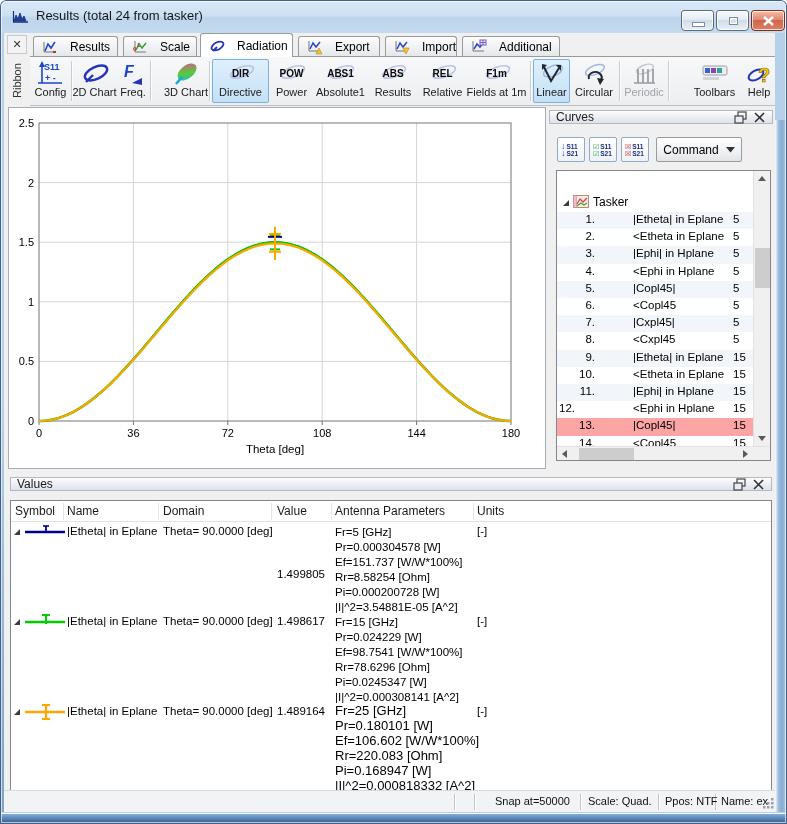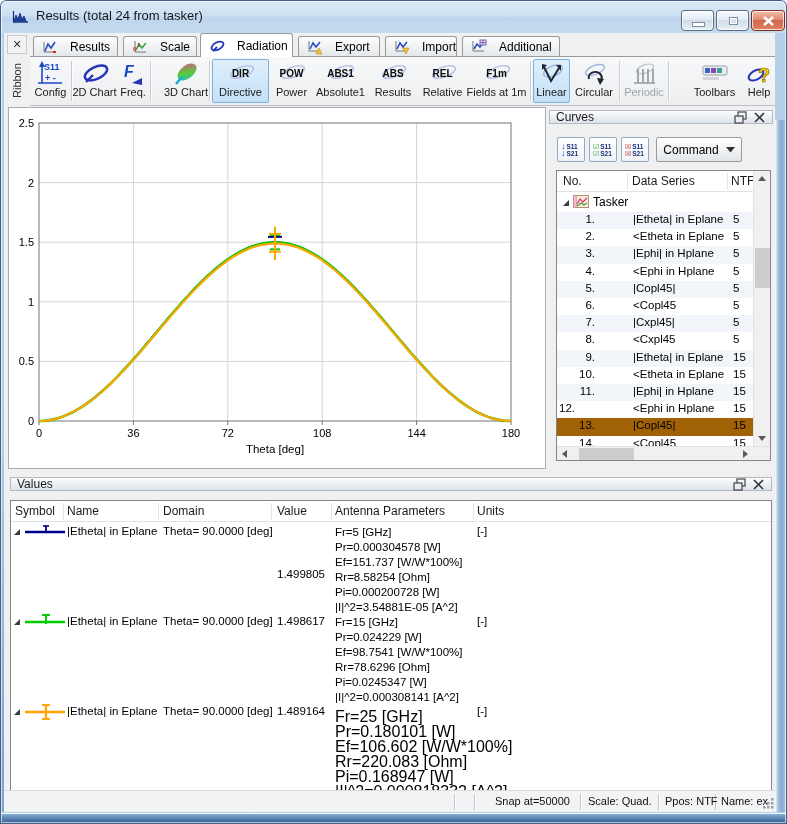--- a/index.html
+++ b/index.html
@@ -406,27 +406,20 @@
         </div>
       </div>
     </div>
   <div class="abs" id="cmd-btn">
     <span>Command</span>
     <svg width="9" height="6">
         <polygon points="0,0 9,0 4.5,5.5" fill="#333"></polygon>
       </svg>
   </div>
   <div class="abs" id="curves-table">
-      <div style="position: absolute; left: 0px; top: 0px; width: 213px; height: 21px; background: rgb(255, 255, 255); border-bottom: 1px solid rgb(224, 227, 230);">
-        <div class="thead" style="left: 6px; top: 3px;">No.</div>
-        <div class="thead" style="left: 75px; top: 3px;">Data Series</div>
-        <div class="thead" style="left: 174px; top: 3px;">NTF</div>
-        <div class="colsep" style="left: 70px; top: 2px; height: 17px;"></div>
-        <div class="colsep" style="left: 170px; top: 2px; height: 17px;"></div>
-      </div>
       <div style="position: absolute; left: 0px; top: 23px; width: 196px; height: 17px;">
         <div class="tri" style="position: absolute; left: 6px; top: 6px;"></div>
         <div style="position: absolute; left: 16px; top: 1px; width: 16px; height: 13px;"><svg width="16" height="13">
             <rect x="0.5" y="0.5" width="15" height="12" fill="#fcecd8" stroke="#b09078"></rect>
             <rect x="0.5" y="0.5" width="3" height="12" fill="#f2b8cc" stroke="#b09078" stroke-width="0.5"></rect>
             <polyline points="4,9 7,4 10,7 14,3" fill="none" stroke="#d04070" stroke-width="1.3"></polyline>
             <polyline points="4,11 8,8 11,10 14,8" fill="none" stroke="#4a9c3c" stroke-width="1.2"></polyline>
           </svg></div>
         <div style="position: absolute; left: 36px; top: 1px; font-size: 12px;">Tasker</div>
       </div>
@@ -483,21 +476,21 @@
       <div class="trow" style="left: 0px; top: 213px; width: 196px; height: 17.2px; background: rgb(242, 245, 249);">
         <div style="position: absolute; left: 2px; top: 1px; width: 36px; text-align: right;">11.</div>
         <div style="position: absolute; left: 76px; top: 1px;">|Ephi| in Hplane</div>
         <div style="position: absolute; left: 176px; top: 1px;">15</div>
       </div>
       <div class="trow" style="left: 0px; top: 230.2px; width: 196px; height: 17.2px; background: rgb(255, 255, 255);">
         <div style="position: absolute; left: 2px; top: 1px; width: 36px; ">12.</div>
         <div style="position: absolute; left: 76px; top: 1px;">&lt;Ephi in Hplane</div>
         <div style="position: absolute; left: 176px; top: 1px;">15</div>
       </div>
-      <div class="trow" style="left: 0px; top: 247.4px; width: 196px; height: 17.2px; background: #a16207;">
+      <div class="trow" style="left: 0px; top: 247.4px; width: 196px; height: 17.2px; background: #fca5a5;">
         <div style="position: absolute; left: 2px; top: 1px; width: 36px; text-align: right;">13.</div>
         <div style="position: absolute; left: 76px; top: 1px;">|Copl45|</div>
         <div style="position: absolute; left: 176px; top: 1px;">15</div>
       </div>
       <div class="trow" style="left: 0px; top: 264.6px; width: 196px; height: 17.2px; background: rgb(255, 255, 255);">
         <div style="position: absolute; left: 2px; top: 1px; width: 36px; text-align: right;">14.</div>
         <div style="position: absolute; left: 76px; top: 1px;">&lt;Copl45</div>
         <div style="position: absolute; left: 176px; top: 1px;">15</div>
       </div>
       <div style="position: absolute; left: 196px; top: 0px; width: 17px; height: 275px; background: rgb(240, 240, 240); border-left: 1px solid rgb(226, 226, 226);">
@@ -585,21 +578,21 @@
         <div class="tri" style="position: absolute; left: 3px; top: 7px; border-bottom-color: rgb(60, 60, 60);"></div>
         <div style="position: absolute; left: 14px; top: 0px; width: 46px; height: 20px;"><svg width="40" height="20">
             <line x1="0" y1="10" x2="40" y2="10" stroke="#ffa500" stroke-width="2.6"></line>
             <line x1="21" y1="2" x2="21" y2="18" stroke="#ffa500" stroke-width="2.2"></line>
             <line x1="17" y1="3" x2="25" y2="3" stroke="#ffa500" stroke-width="2"></line>
             <line x1="17" y1="17" x2="25" y2="17" stroke="#ffa500" stroke-width="2"></line>
           </svg></div>
         <div style="position: absolute; left: 56px; top: 3px; font-size: 11.5px; white-space: nowrap;">|Etheta| in Eplane</div>
         <div style="position: absolute; left: 152px; top: 3px; font-size: 11.5px; white-space: nowrap;">Theta= 90.0000 [deg]</div>
         <div style="position: absolute; left: 266px; top: 3px; font-size: 11.5px;">1.489164</div>
-        <div style="position: absolute; left: 324px; top: 7px; font-size: 16px; line-height: 15px; white-space: nowrap;">
+        <div style="position: absolute; left: 324px; top: 1px; font-size: 13px; line-height: 15px; white-space: nowrap;">
           <div>Fr=25 [GHz]</div>
           <div>Pr=0.180101 [W]</div>
           <div>Ef=106.602 [W/W*100%]</div>
           <div>Rr=220.083 [Ohm]</div>
           <div>Pi=0.168947 [W]</div>
           <div>|I|^2=0.000818332 [A^2]</div>
         </div>
         <div style="position: absolute; left: 466px; top: 3px; font-size: 11.5px;">[-]</div>
       </div>
     </div>

